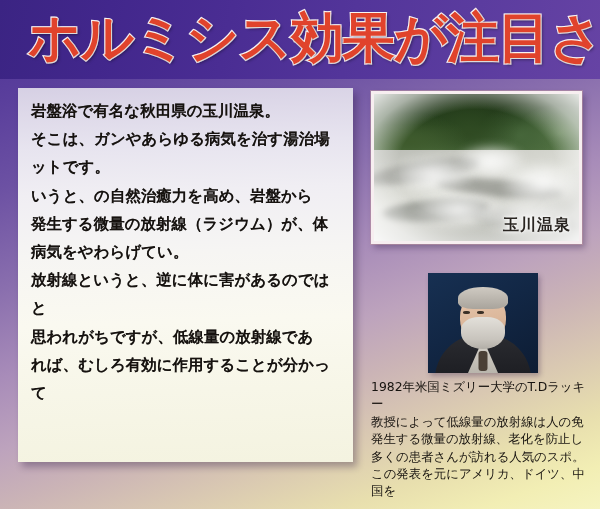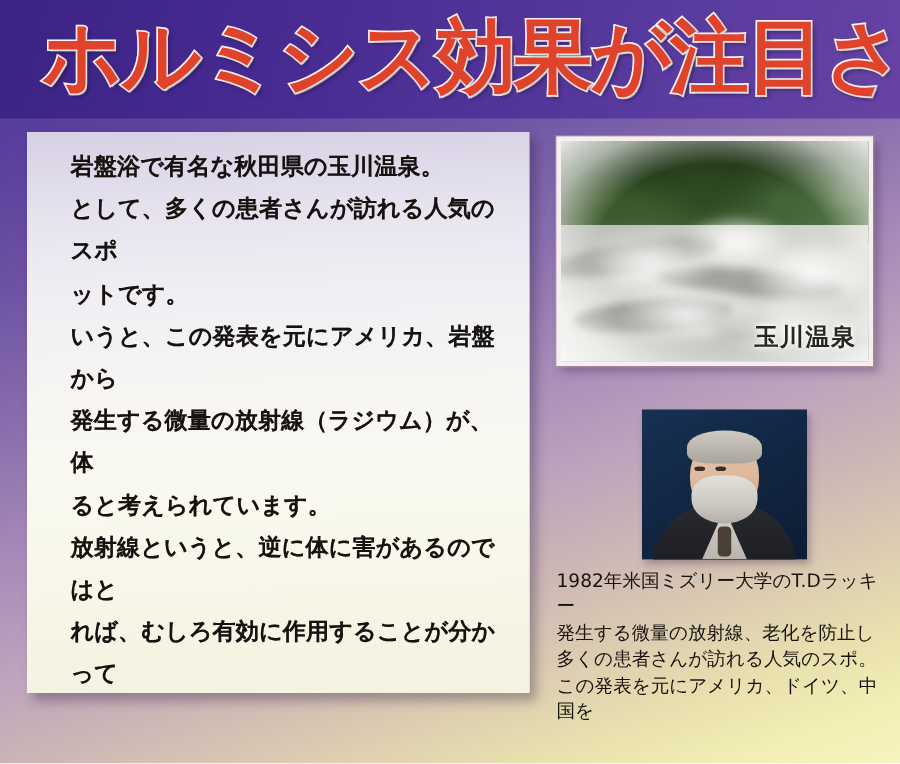--- a/index.html
+++ b/index.html
@@ -67,21 +67,21 @@
       #d6d0e4 0%,
       #ded9e9 7%,
       #e7e4ef 16%,
       #f0eef3 28%,
       #f6f5f3 44%,
       #faf9f0 62%,
       #f7f6e8 80%,
       #f4f3e0 100%);
     box-shadow:4px 5px 7px rgba(40,20,60,.33);
     box-sizing:border-box;
-    padding:9px 9px 6px 29px;
+    padding:9px 9px 6px 13px;
   }
   .body-text{
     margin:0;
     font-size:15.4px;
     line-height:28.2px;
     color:#16120f;
     font-weight:700;
     letter-spacing:.1px;
     text-shadow:0 0 .4px rgba(0,0,0,.45);
   }
@@ -207,26 +207,27 @@
 
 <div class="poster">
 
   <div class="banner">
     <div class="banner-title">ホルミシス効果が注目されるワケ。</div>
   </div>
 
   <div class="text-panel">
     <div class="body-text">
       <p>岩盤浴で有名な秋田県の玉川温泉。</p>
-      <p>として、多くの患者さんが訪れる人気のスポ</p>
+      <p>そこは、ガンやあらゆる病気を治す湯治場</p>
       <p>ットです。</p>
-      <p>いうと、この発表を元にアメリカ、岩盤から</p>
+      <p>いうと、の自然治癒力を高め、岩盤から</p>
       <p>発生する微量の放射線（ラジウム）が、体</p>
-      <p>ると考えられています。</p>
+      <p>病気をやわらげてい。</p>
       <p>放射線というと、逆に体に害があるのではと</p>
+      <p>思われがちですが、低線量の放射線であ</p>
       <p>れば、むしろ有効に作用することが分かって</p>
 
     </div>
   </div>
 
   <div class="spring-photo">
     <div class="scene">
       <div class="sky-trees"></div>
       <div class="rock-field"></div>
       <div class="rock-ridge r1"></div>
@@ -249,19 +250,20 @@
     <div class="p-tie"></div>
     <div class="p-head"></div>
     <div class="p-beard"></div>
     <div class="p-hair"></div>
     <div class="p-eye l"></div>
     <div class="p-eye r"></div>
   </div>
 
   <div class="portrait-caption">
     <p>1982年米国ミズリー大学のT.Dラッキー</p>
+    <p>教授によって低線量の放射線は人の免</p>
     <p>発生する微量の放射線、老化を防止し</p>
     <p>多くの患者さんが訪れる人気のスポ。</p>
     <p>この発表を元にアメリカ、ドイツ、中国を</p>
 
   </div>
 
 </div>
 
 </body></html>

